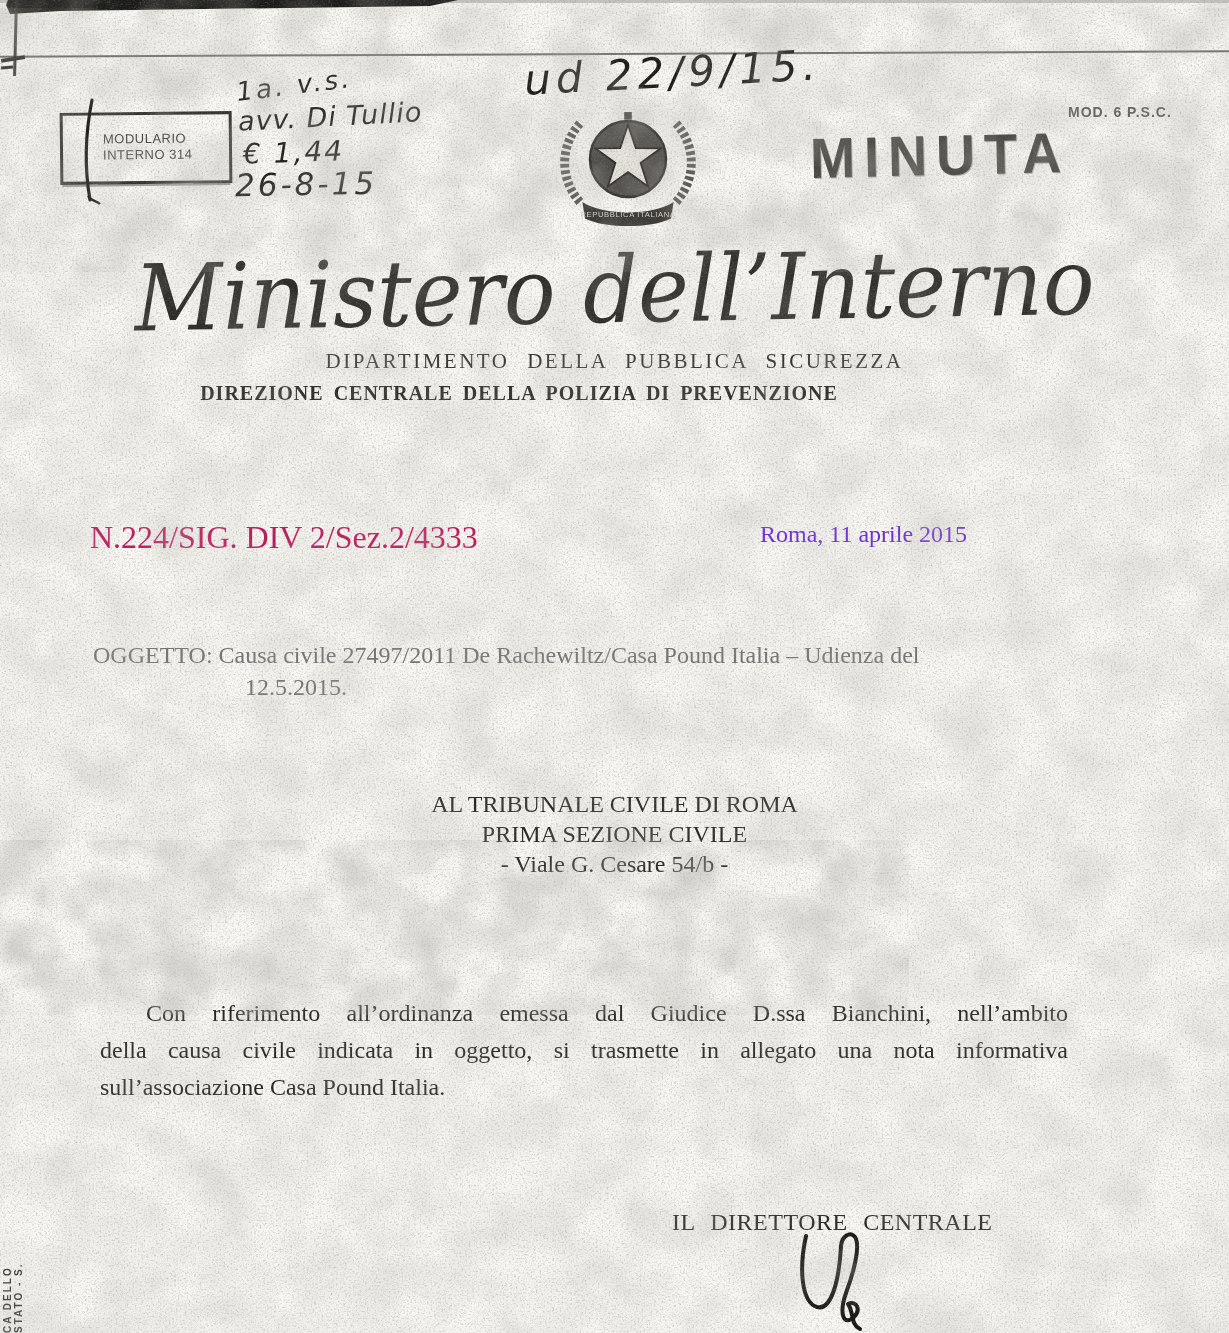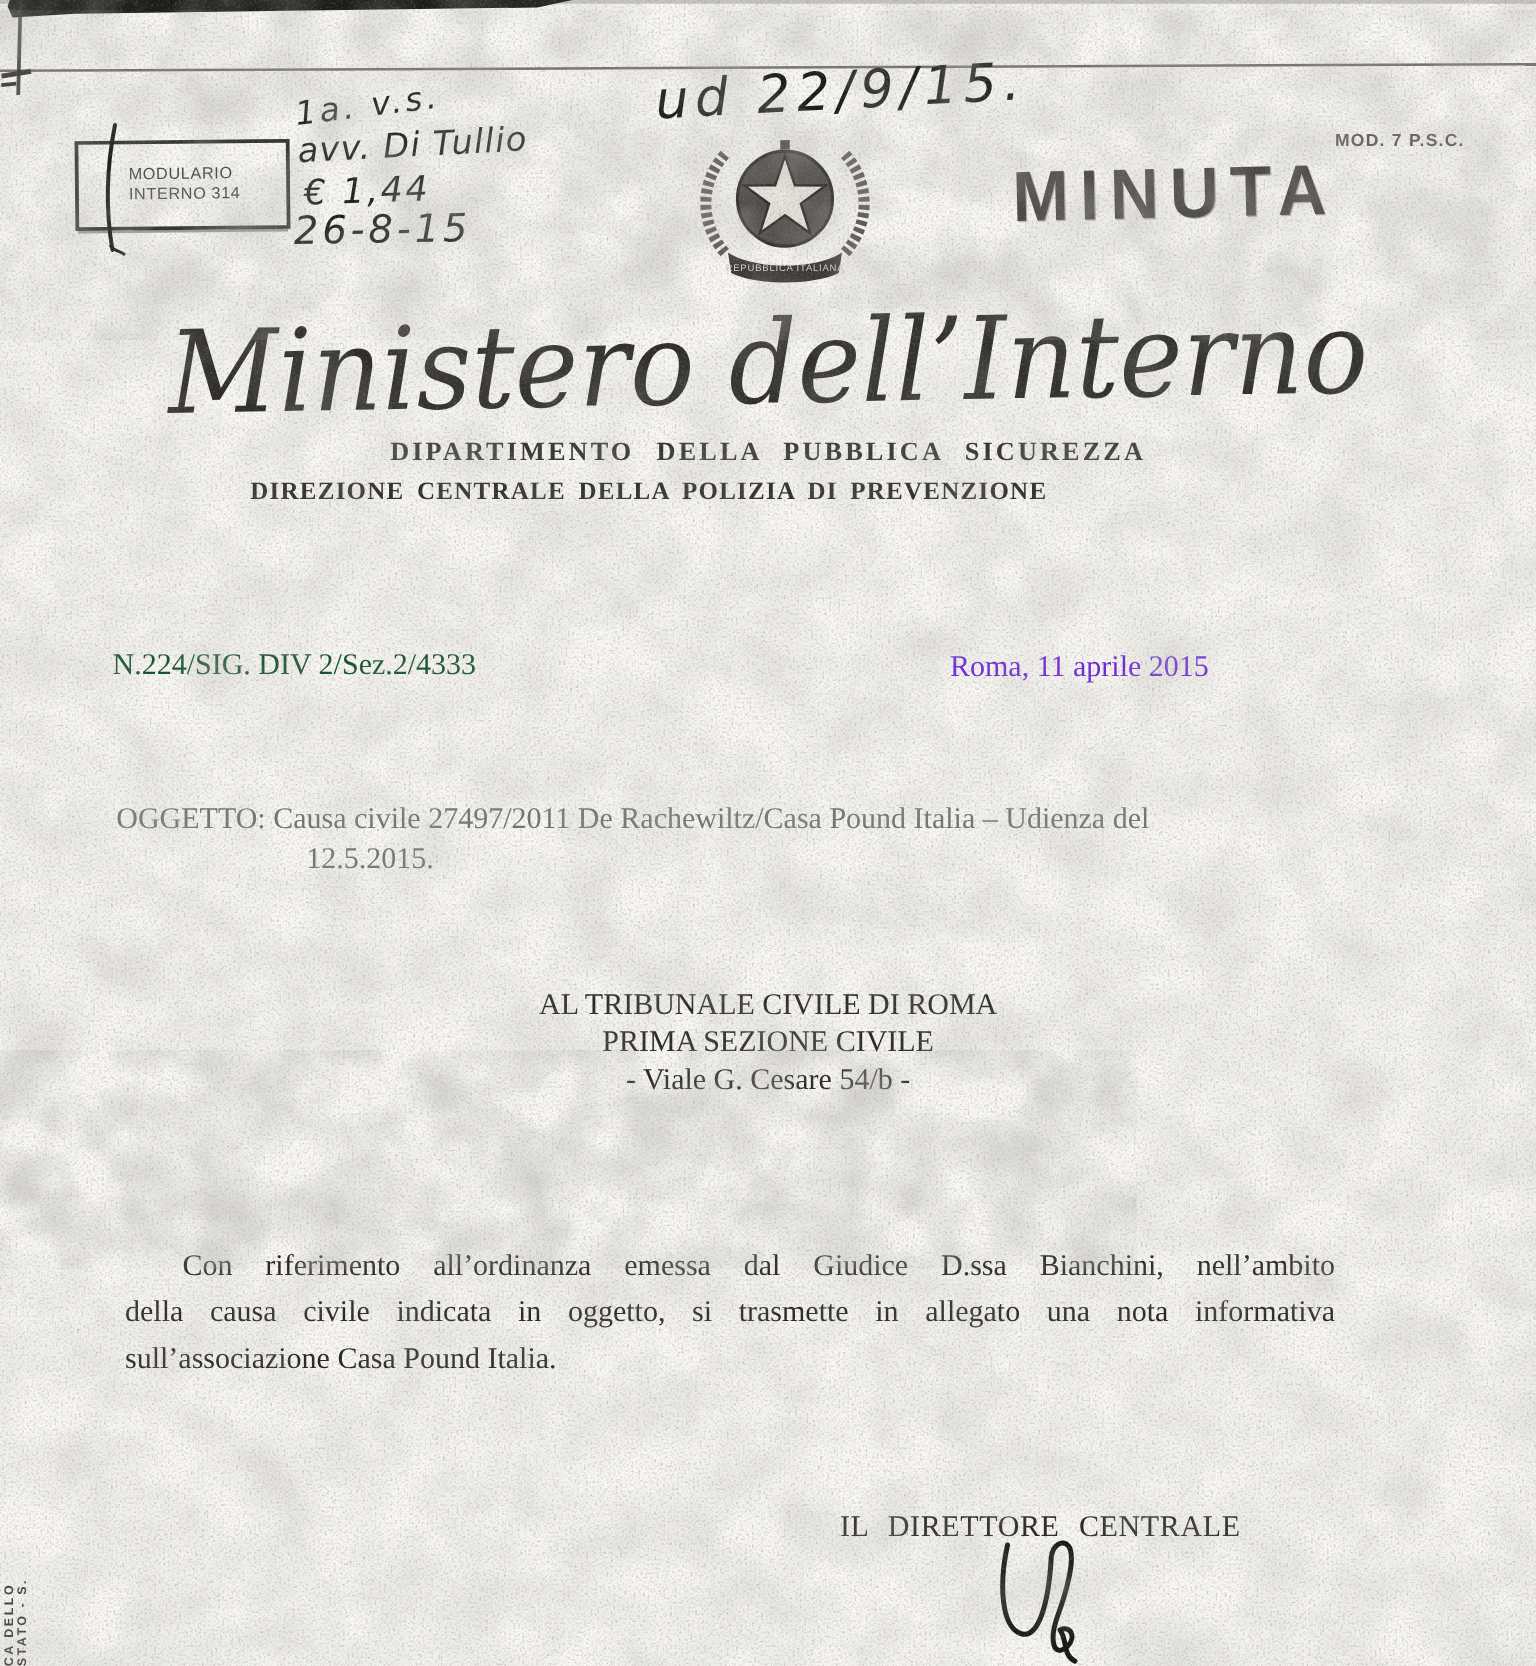--- a/index.html
+++ b/index.html
@@ -37,25 +37,25 @@
     font-weight:bold;font-size:14px;letter-spacing:1px;color:#5b5951;}
   .minuta{
     left:810px;top:124px;font-family:"Liberation Sans",sans-serif;
     font-weight:900;font-size:54px;letter-spacing:9px;color:#4a4843;
     transform:rotate(-1.3deg) scaleY(1.05);text-shadow:1px 1px 0 rgba(60,58,52,.35);
   }
   
   .emblem{left:552px;top:100px;}
   .scriptsvg{left:95px;top:222px;}
   .dept1{left:0;top:349px;width:1229px;text-align:center;font-size:21px;
-    letter-spacing:2.5px;word-spacing:10px;color:#33322d;font-weight:bold;}
+    letter-spacing:2.5px;word-spacing:10px;color:#33322d;}
   .dept2{left:0;top:382px;width:1038px;text-align:center;font-size:20px;font-weight:bold;
     letter-spacing:1px;word-spacing:4px;color:#2c2b26;}
   
-  .protocol{left:90px;top:519px;font-size:24px;color:#14532d;}
+  .protocol{left:90px;top:519px;font-size:32px;color:#be185d;}
   .placedate{left:760px;top:521px;font-size:24px;color:#6d28d9;}
   
   .subject{left:93px;top:639px;width:965px;font-size:24px;line-height:32px;color:#737373;}
   .subject .l2{padding-left:152px;}
   
   .recipient{left:0;top:789px;width:1229px;text-align:center;font-size:24px;line-height:30px;color:#282723;}
   
   .bodytext{left:100px;top:995px;width:968px;font-size:24px;line-height:37px;color:#262521;}
   .jline{text-align:justify;text-align-last:justify;}
   .indent{padding-left:46px;}
@@ -92,21 +92,21 @@
     <path d="M16,4 C10,34 8,70 14,104" stroke="#1e1e1c" stroke-width="3.2" fill="none" stroke-linecap="round"></path>
     <path d="M12,100 C16,106 20,104 24,108" stroke="#1e1e1c" stroke-width="2.4" fill="none"></path>
   </svg>
 
   <div class="abs hand hw-top">ud 22/9/15.</div>
   <div class="abs hand hw-1">1a. v.s.</div>
   <div class="abs hand hw-2">avv. Di Tullio</div>
   <div class="abs hand hw-3">€ 1,44</div>
   <div class="abs hand hw-4">26-8-15</div>
 
-  <div class="abs modlabel">MOD. 7 P.S.C.</div>
+  <div class="abs modlabel">MOD. 6 P.S.C.</div>
   <div class="abs minuta">MINUTA</div>
 
   <svg class="abs emblem" width="152" height="128" viewBox="0 0 120 100">
     <path d="M22,80 C6,62 6,36 22,18" stroke="#3e3c38" stroke-width="7" fill="none" stroke-dasharray="3 2" opacity="0.85"></path>
     <path d="M98,80 C114,62 114,36 98,18" stroke="#3e3c38" stroke-width="7" fill="none" stroke-dasharray="3 2" opacity="0.85"></path>
     <circle cx="60" cy="46" r="30" fill="#4a4844"></circle>
     <circle cx="60" cy="46" r="30" fill="none" stroke="#262522" stroke-width="2"></circle>
     <rect x="57" y="9" width="6" height="6" fill="#3e3c38"></rect>
     <polygon points="60,19 66.2,37.5 85.7,37.7 70,49.2 75.9,67.8 60,56.5 44.1,67.8 50,49.2 34.3,37.7 53.8,37.5" fill="#ece9e2" stroke="#22211e" stroke-width="1.5"></polygon>
     <path d="M24,80 C40,91 80,91 96,80 L94,93 C78,101 42,101 26,93 Z" fill="#3c3a36"></path>

